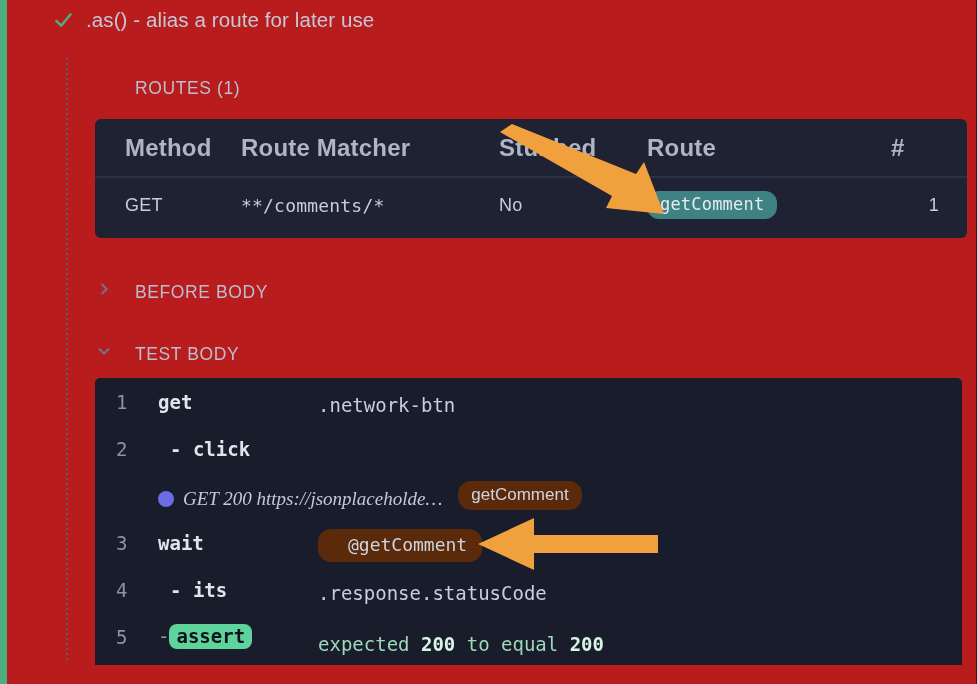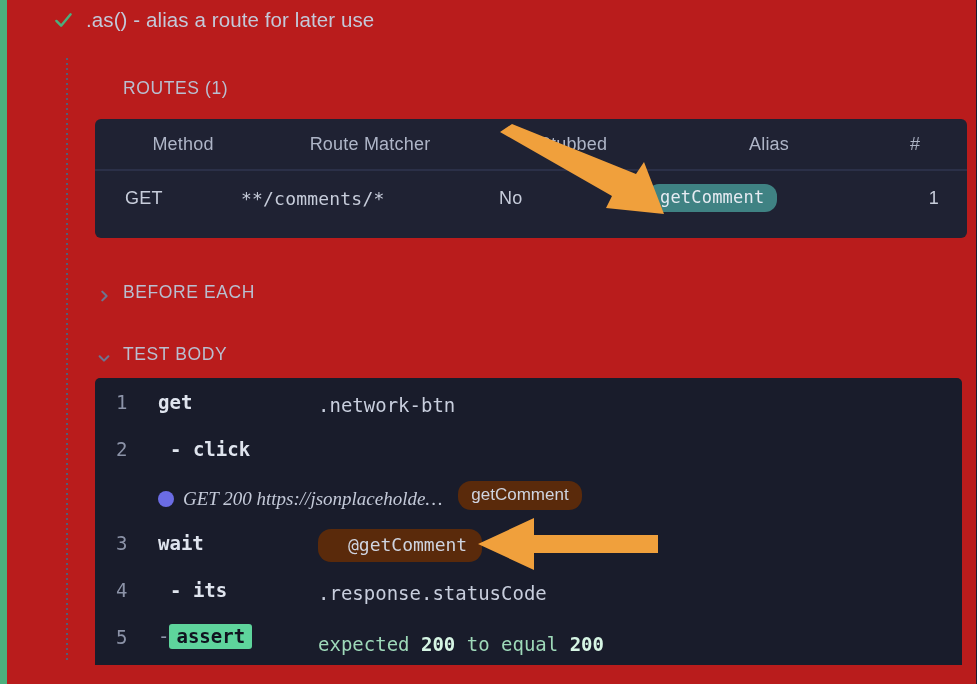--- a/index.html
+++ b/index.html
@@ -61,22 +61,22 @@
     width: 2px;
     height: 603px;
     background-image: linear-gradient(to bottom, #555c73 0, #555c73 2px, transparent 2px, transparent 5px);
     background-size: 2px 5px;
   }
 
   
   .section-header {
     position: absolute;
     display: flex;
-    align-items: flex-end;
-    gap: 12px;
+    align-items: flex-start;
+    gap: 24px;
     cursor: pointer;
   }
   .chev {
     width: 14px; height: 14px;
     flex: none;
     display: block;
   }
   .section-label {
     font-size: 17.5px;
     color: #b9bfd0;
@@ -94,23 +94,23 @@
     width: 872px; height: 119px;
     background: #1f2233;
     border-radius: 6px;
   }
   .routes-table {
     width: 100%;
     border-collapse: collapse;
     table-layout: fixed;
   }
   .routes-table th {
-    text-align: center;
-    font-weight: normal;
-    font-size: 18px;
+    text-align: left;
+    font-weight: bold;
+    font-size: 24px;
     color: #aeb5c7;
     padding: 15px 0 14px 0;
     letter-spacing: .2px;
   }
   .routes-table tbody td {
     font-size: 18px;
     color: #c7cddb;
     padding: 13px 0 14px 0;
     letter-spacing: .2px;
     border-top: 2px solid #2b3048;
@@ -210,21 +210,21 @@
   }
   .xhr-right-badge { margin-left: 16px; }
 
   .assert-badge {
     display: inline-block;
     background: #5ed49c;
     color: #10131f;
     font-family: "DejaVu Sans Mono", monospace;
     font-size: 19px;
     font-weight: bold;
-    border-radius: 3px;
+    border-radius: 8px;
     padding: 1px 7px 2px 7px;
   }
   .assert-text {
     font-family: "DejaVu Sans Mono", monospace;
     font-size: 19px;
     color: #9ed9b9;
     margin-top: 14px;
   }
   .assert-text b { color: #d6f5e4; }
 
@@ -259,21 +259,21 @@
     <span class="section-label">ROUTES (1)</span>
   </div>
 
   <div class="routes-panel">
     <table class="routes-table">
       <thead>
         <tr>
           <th class="col-method">Method</th>
           <th class="col-matcher">Route Matcher</th>
           <th class="col-stubbed">Stubbed</th>
-          <th class="col-alias">Alias</th>
+          <th class="col-alias">Route</th>
           <th class="col-num">#</th>
         </tr>
       </thead>
       <tbody>
         <tr>
           <td class="col-method">GET</td>
           <td class="col-matcher mono">**/comments/*</td>
           <td class="col-stubbed">No</td>
           <td class="col-alias">
             <span class="alias-badge">getComment</span>
@@ -281,21 +281,21 @@
           <td class="col-num">1</td>
         </tr>
       </tbody>
     </table>
   </div>
 
   <div class="section-header" id="before-header">
     <svg class="chev" viewBox="0 0 16 16">
       <path d="M6 3 L11 8 L6 13" fill="none" stroke="#6d7590" stroke-width="2.4" stroke-linecap="round" stroke-linejoin="round"></path>
     </svg>
-    <span class="section-label">BEFORE EACH</span>
+    <span class="section-label">BEFORE BODY</span>
   </div>
 
   <div class="section-header" id="body-header">
     <svg class="chev" viewBox="0 0 16 16">
       <path d="M3 6 L8 11 L13 6" fill="none" stroke="#6d7590" stroke-width="2.4" stroke-linecap="round" stroke-linejoin="round"></path>
     </svg>
     <span class="section-label">TEST BODY</span>
   </div>
 
   <div class="body-panel">

